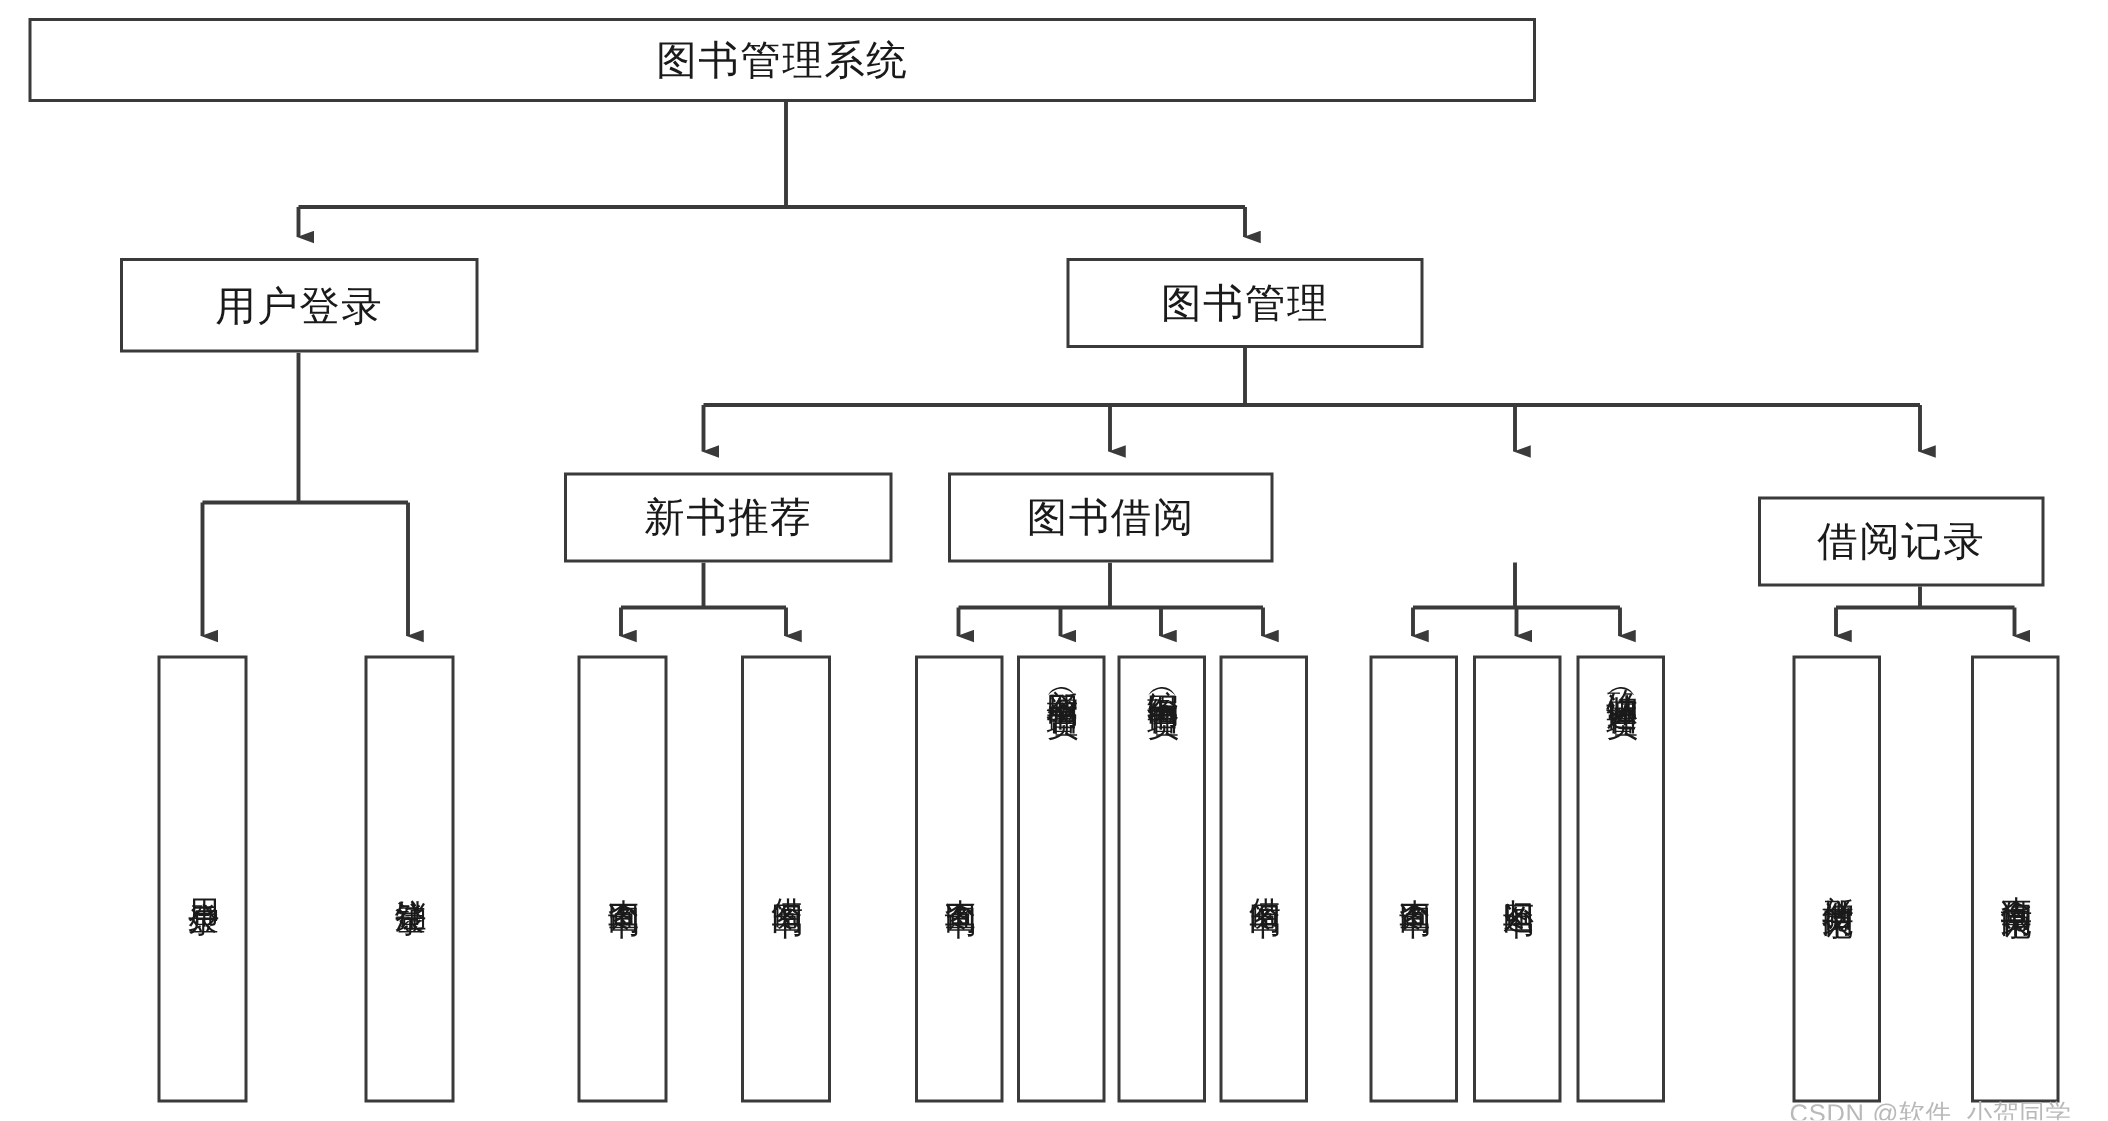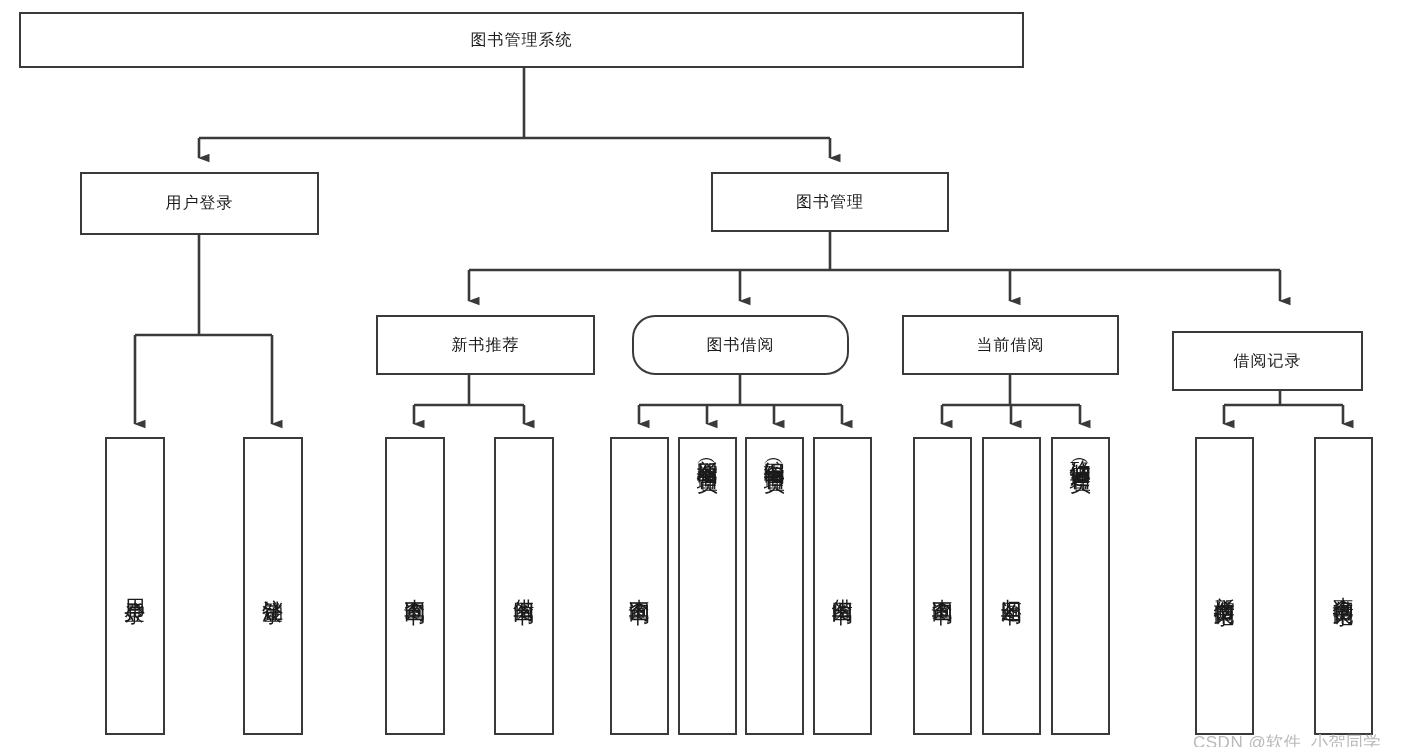--- a/index.html
+++ b/index.html
@@ -29,21 +29,21 @@
     position: absolute;
     box-sizing: border-box;
     background: #ffffff;
     border: 2.5px solid #3a3a3a;
     display: flex;
     align-items: center;
     justify-content: center;
     color: #1a1a1a;
   }
   .node.h {
-    font-size: 16px;
+    font-size: 27px;
     letter-spacing: 1px;
   }
   .node.v {
     font-size: 21px;
     letter-spacing: 1px;
   }
   .node.v .vtext {
     writing-mode: vertical-rl;
     text-orientation: upright;
     line-height: 1.22;
@@ -128,25 +128,22 @@
   <div class="node h" style="left:80px; top:172px; width:239px; height:63px;">
     <span>用户登录</span>
   </div>
   <div class="node h" style="left:711px; top:172px; width:238px; height:60px;text-align:center;">
     <span>图书管理</span>
   </div>
 
   <div class="node h" style="left:376px; top:315px; width:219px; height:60px;">
     <span>新书推荐</span>
   </div>
-  <div class="node h" style="left:632px; top:315px; width:217px; height:60px;border-radius:23px;">
+  <div class="node h" style="left:632px; top:315px; width:217px; height:60px;">
     <span>图书借阅</span>
-  </div>
-  <div class="node h" style="left:902px; top:315px; width:217px; height:60px;">
-    <span>当前借阅</span>
   </div>
   <div class="node h" style="left:1172px; top:315px; width:191px; height:60px;margin-top:16px;">
     <span>借阅记录</span>
   </div>
 
   <div class="node v mid" style="left:105px; top:437px; width:60px; height:298px;">
     <span class="vtext">用户登录</span>
   </div>
   <div class="node v mid" style="left:243px; top:437px; width:60px; height:298px;">
     <span class="vtext">注销登录</span>

